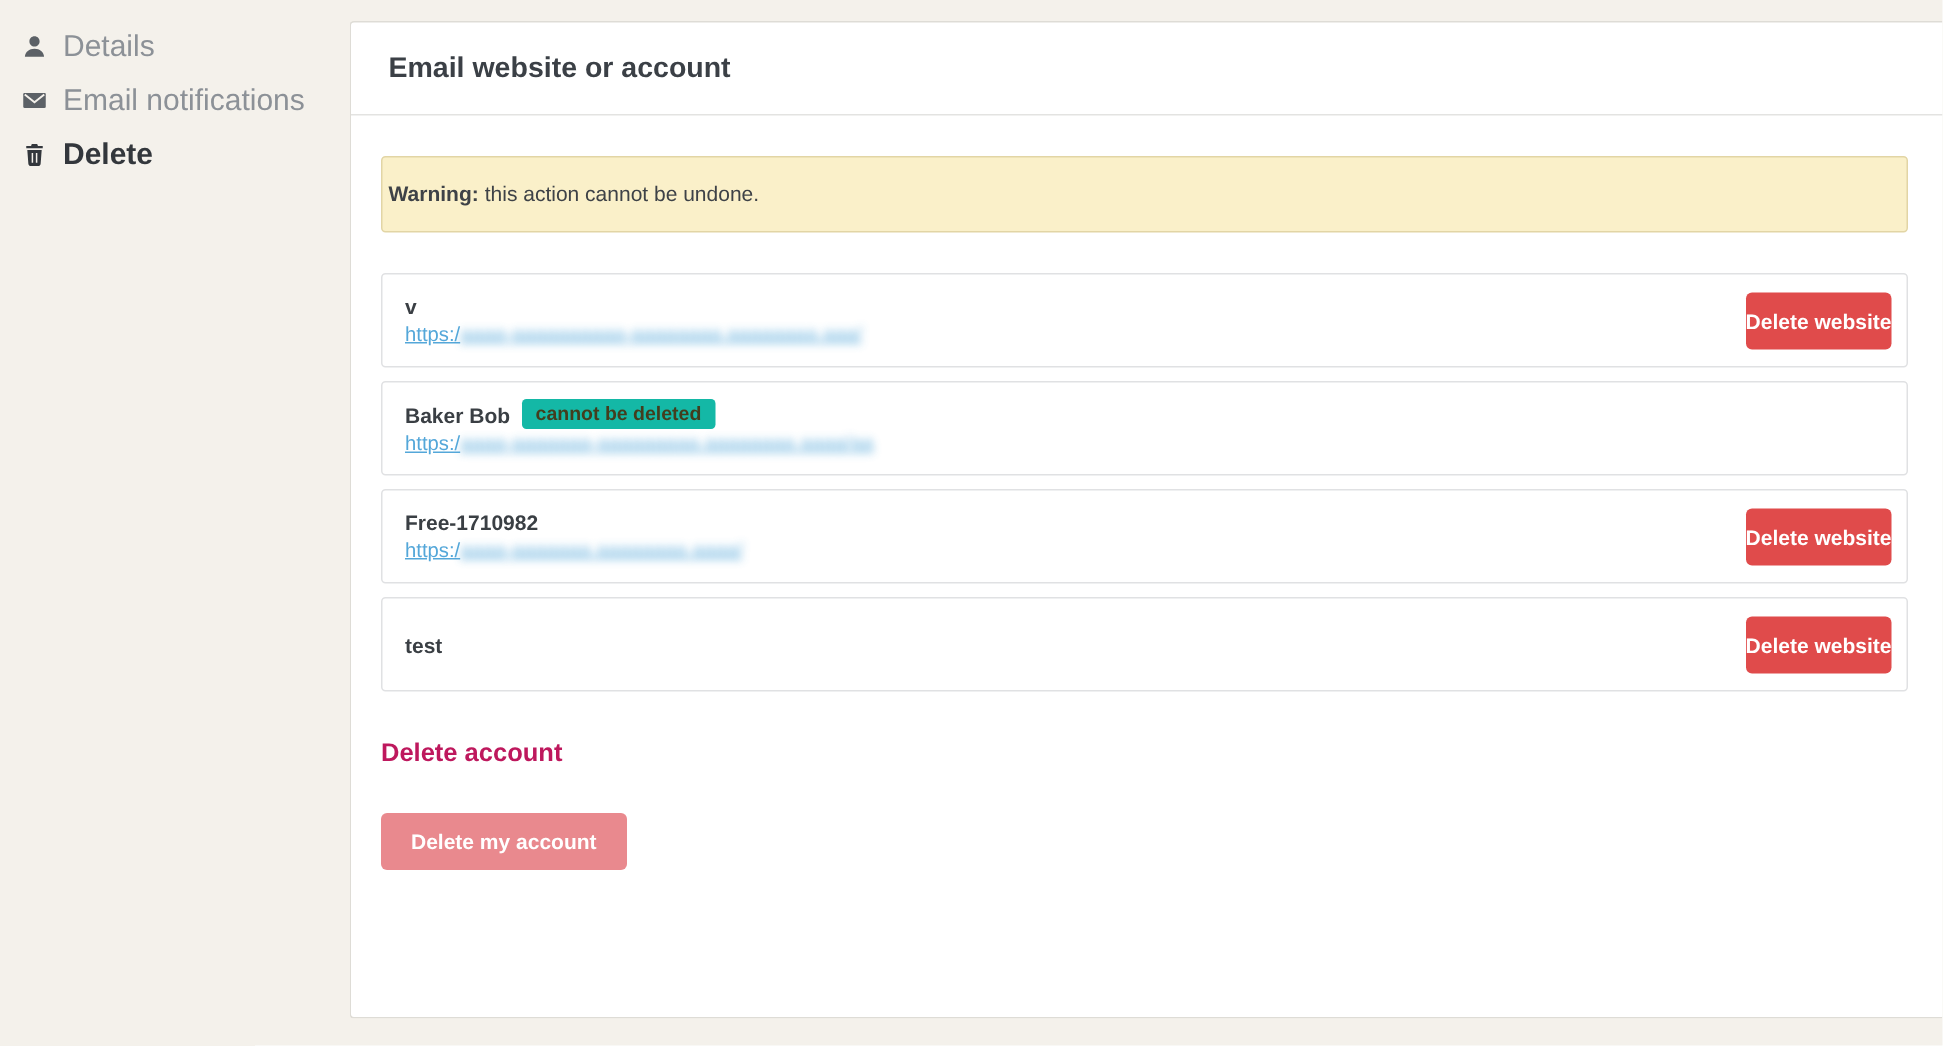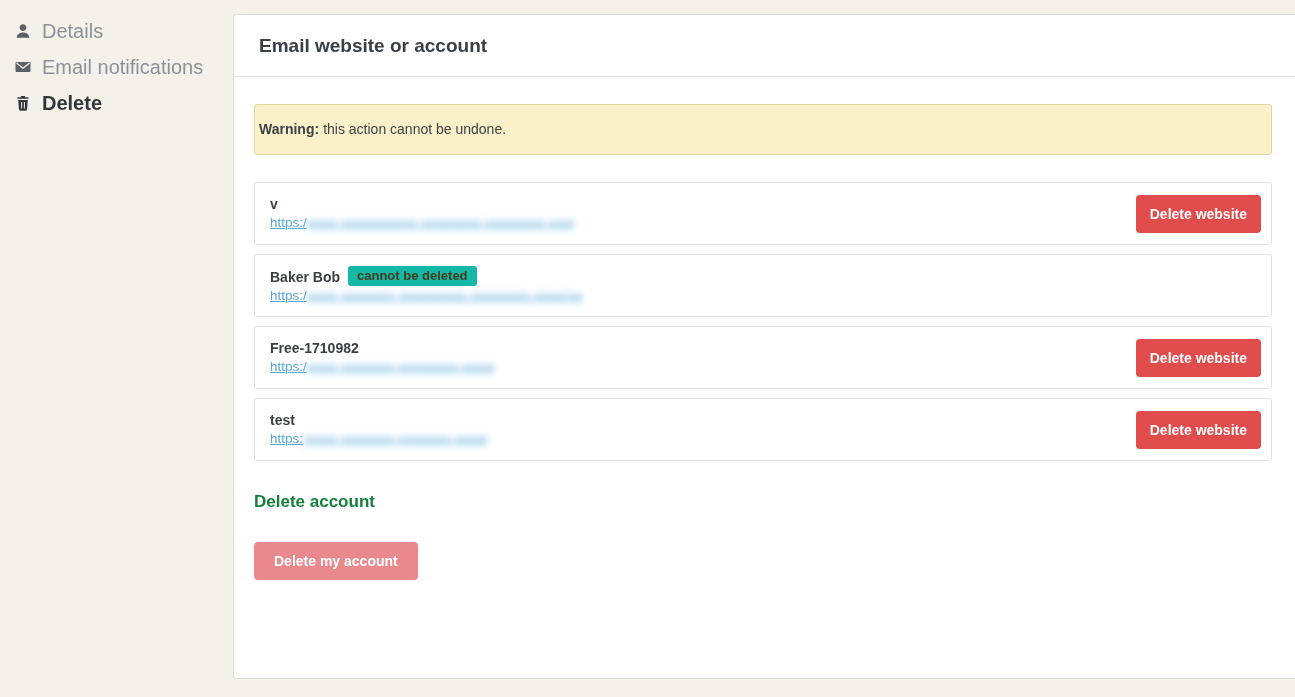--- a/index.html
+++ b/index.html
@@ -69,27 +69,27 @@
     display: inline-block; vertical-align: 2px;
     background: #14b8a6; color: #433d1e;
     font-size: 13px; font-weight: bold;
     padding: 4px 9px; border-radius: 3px; margin-left: 8px;
     line-height: 12px;
   }
 
   .btn {
     display: inline-block; border: none; cursor: pointer;
     font-family: inherit; font-size: 14px; font-weight: bold;
-    color: #ffffff; border-radius: 4px; padding: 11px 14px;
+    color: #ffffff; border-radius: 4px; padding: 11px 0;
     line-height: 16px;
   }
   .btn-red { background: #e04b4b; }
   .btn-disabled { background: #e9898e; cursor: default; padding: 11px 20px; }
 
-  .section-title { font-size: 17px; font-weight: bold; color: #15803d; margin: 31px 0 15px 0; }
+  .section-title { font-size: 17px; font-weight: bold; color: #be185d; margin: 31px 0 15px 0; }
   .account-btn-wrap { margin-top: 30px; }
 </style>
 </head>
 <body>
 
 <nav class="sidebar">
   <div class="side-item">
     <span class="icn">
       <svg viewBox="0 0 16 16">
           <path d="M8 1.2c1.9 0 3.4 1.5 3.4 3.4S9.9 8 8 8 4.6 6.5 4.6 4.6 6.1 1.2 8 1.2zM1.6 14.8c.2-3.2 2.9-5.3 6.4-5.3s6.2 2.1 6.4 5.3H1.6z"></path>
@@ -148,21 +148,20 @@
         <div class="site-info">
           <div class="site-name">Free-1710982</div>
           <a class="site-link" href="#"><span>https:/</span><span class="blurred">aaaa-aaaaaaa.aaaaaaaa.aaaa/</span></a>
         </div>
         <button class="btn btn-red">Delete website</button>
       </div>
 
       <div class="site-row">
         <div class="site-info">
           <div class="site-name">test</div>
-          <a class="site-link" href="#"><span>https:</span><span class="blurred">/aaaa-aaaaaaa.aaaaaaa.aaaa/</span></a>
         </div>
         <button class="btn btn-red">Delete website</button>
       </div>
 
     </div>
 
     <h2 class="section-title">Delete account</h2>
 
 
     <div class="account-btn-wrap">

